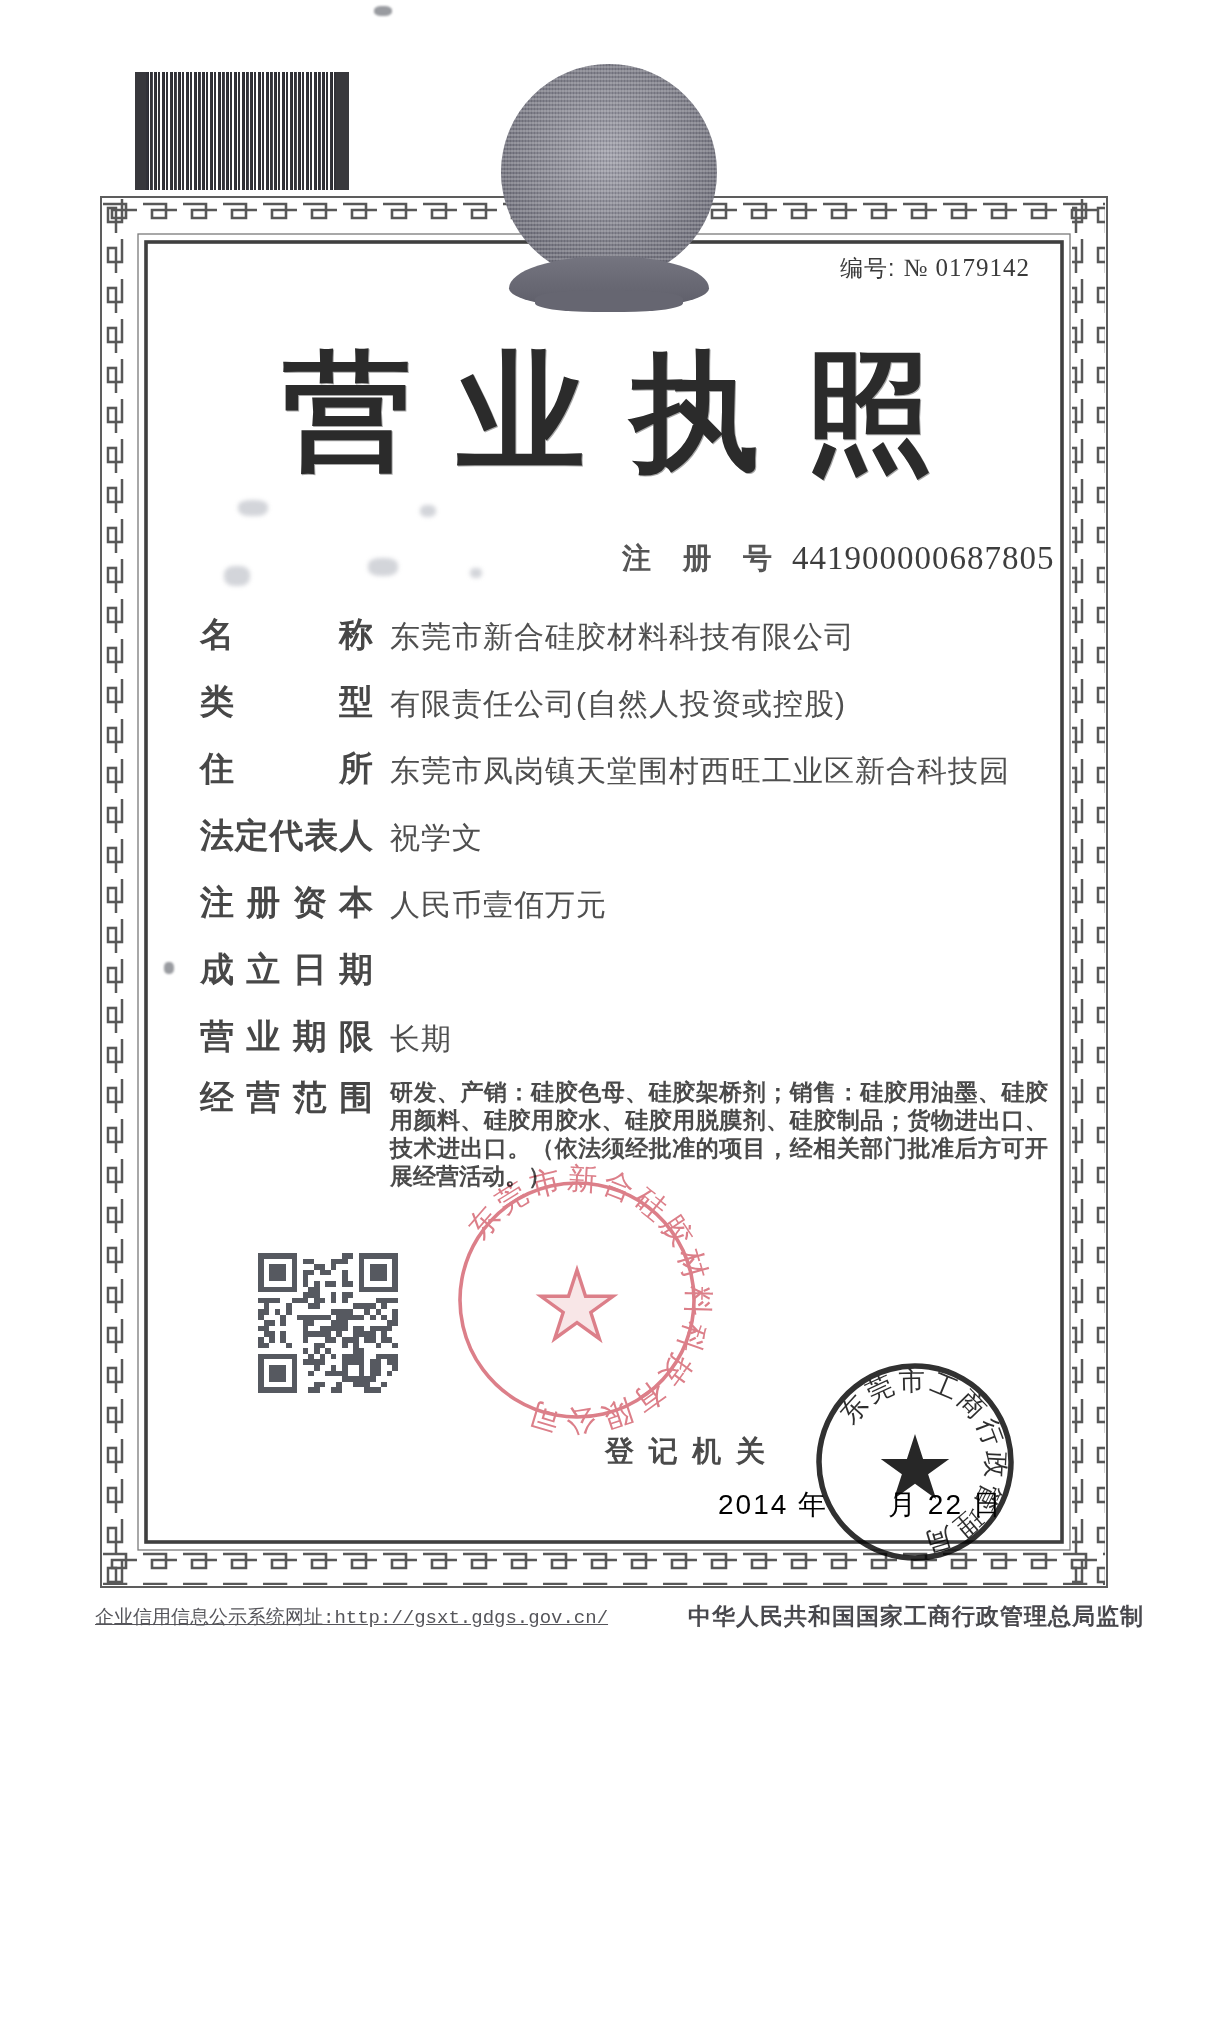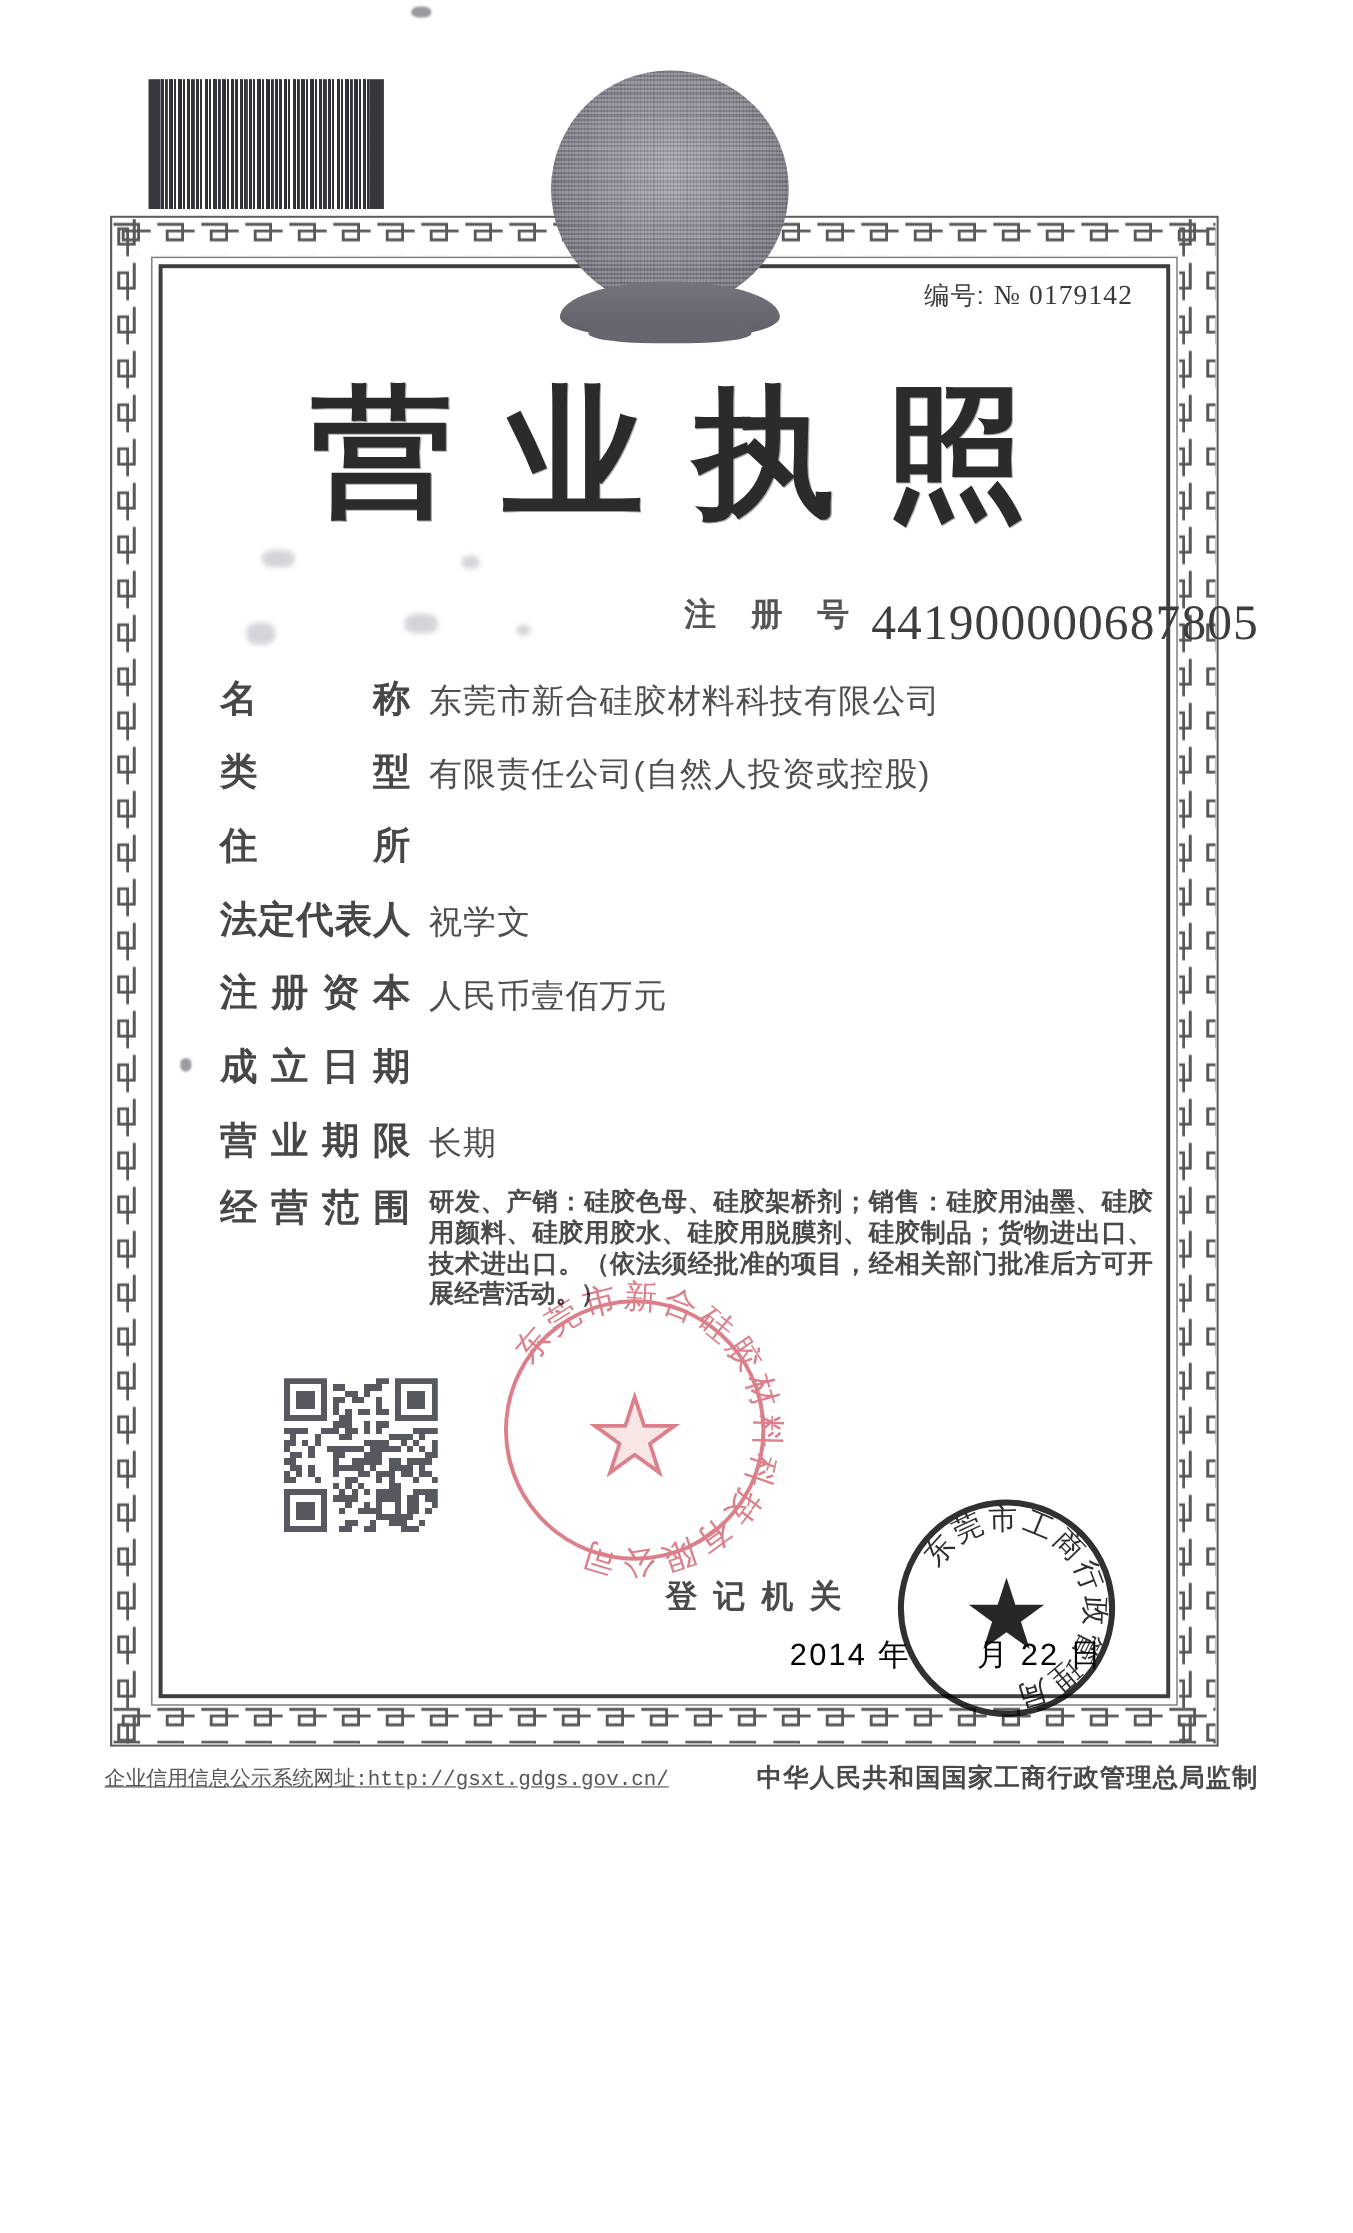--- a/index.html
+++ b/index.html
@@ -39,21 +39,21 @@
 
   
   .title{left:283px;top:342px;font-size:128px;line-height:1.1;font-weight:900;color:#2b2b2b;
     letter-spacing:46px;white-space:nowrap;text-shadow:1px 1px 0 rgba(60,60,60,.45);}
 
   
   .regline{left:622px;top:539px;display:flex;align-items:flex-start;white-space:nowrap;}
   .regline .rlabel{width:150px;display:flex;justify-content:space-between;
     font-size:29px;font-weight:600;color:#555;}
   .regline .rno{margin-left:20px;font-family:"Liberation Serif","DejaVu Serif",serif;
-    font-size:45px;color:#3d3d3d;letter-spacing:1px;padding-top:1px;}
+    font-size:33px;color:#3d3d3d;letter-spacing:1px;padding-top:1px;}
 
   
   .row{position:absolute;left:200px;display:flex;align-items:flex-start;}
   .flabel{width:173px;display:flex;justify-content:space-between;
     font-size:34px;font-weight:700;color:#474747;flex-shrink:0;}
   .fvalue{margin-left:17px;font-size:30px;color:#4f4f4f;padding-top:5px;letter-spacing:1px;white-space:nowrap;}
   .fvalue.para{width:658px;font-size:23px;line-height:28px;padding-top:3px;letter-spacing:0;
     white-space:normal;text-align:justify;color:#4a4a4a;font-weight:bold;}
 
   
@@ -136,20 +136,21 @@
       <span>类</span>
       <span>型</span>
     </div>
   <div class="fvalue">有限责任公司(自然人投资或控股)</div>
 </div>
 <div class="row" style="top:746px">
   <div class="flabel">
       <span>住</span>
       <span>所</span>
     </div>
+  <div class="fvalue">东莞市凤岗镇天堂围村西旺工业区新合科技园</div>
 </div>
 <div class="row" style="top:813px">
   <div class="flabel">
       <span>法</span>
       <span>定</span>
       <span>代</span>
       <span>表</span>
       <span>人</span>
     </div>
   <div class="fvalue">祝学文</div>

